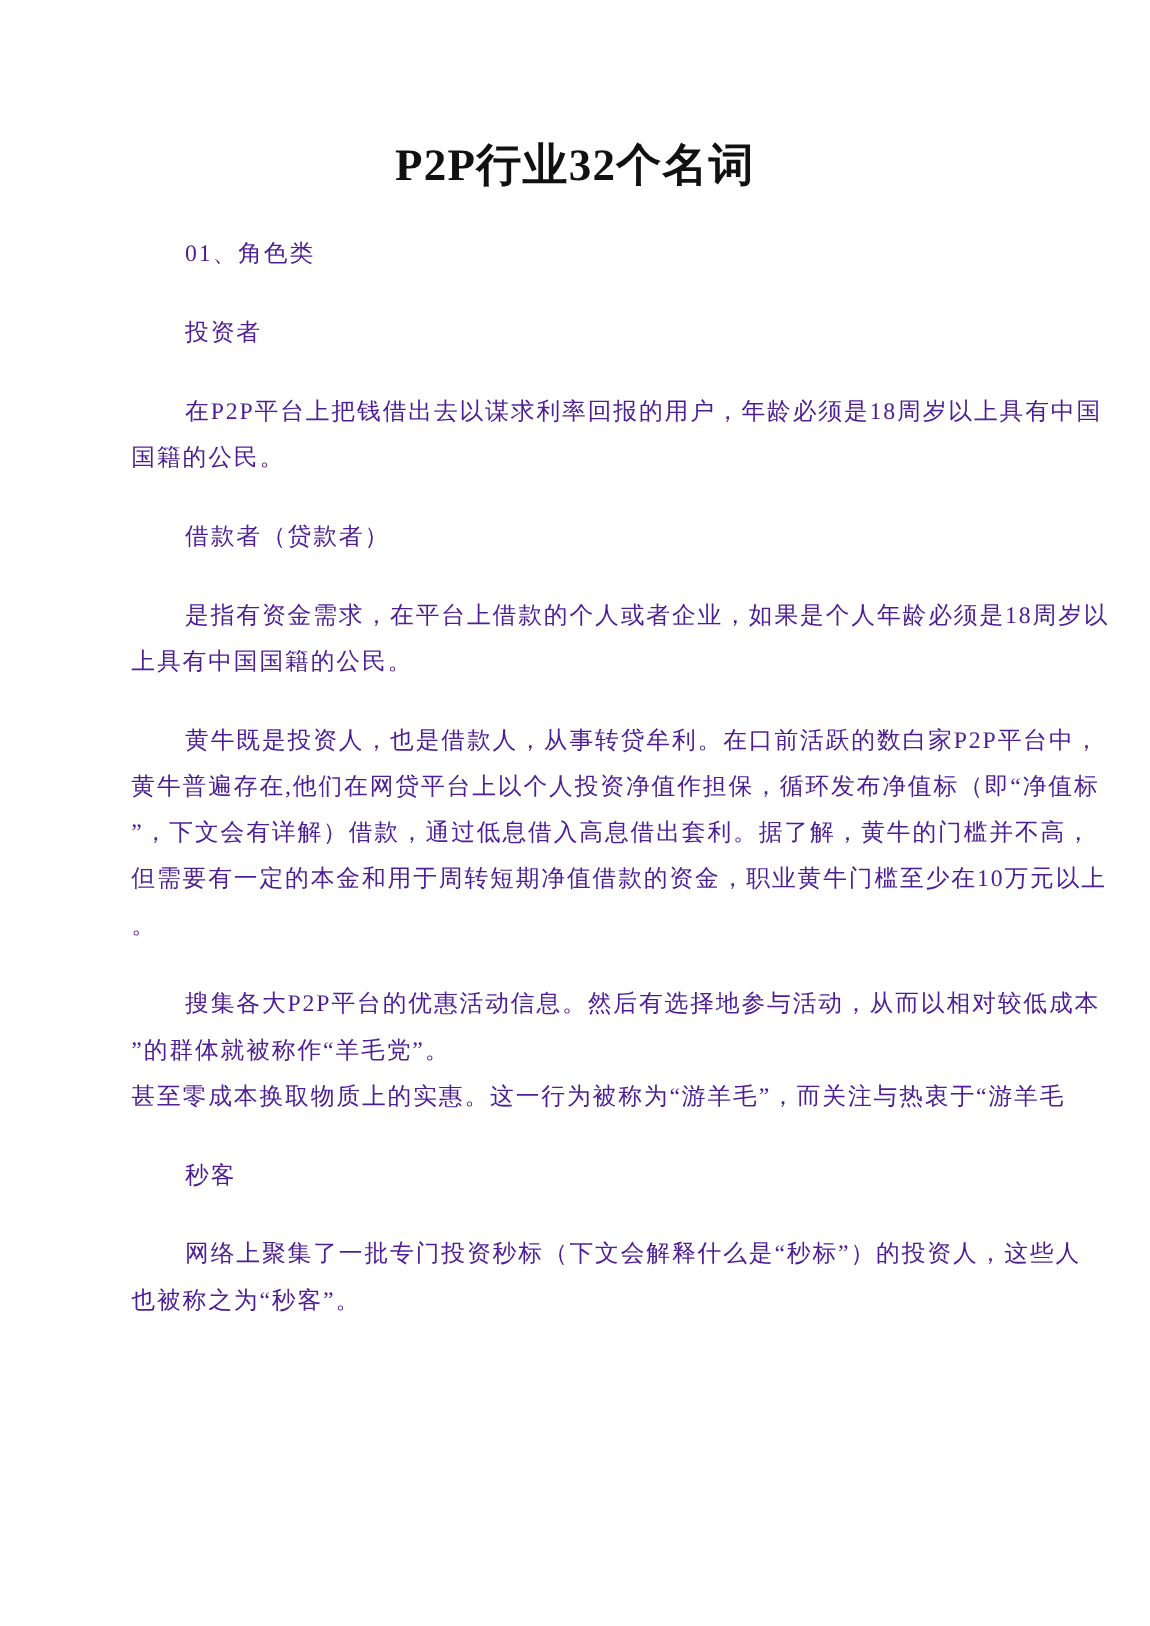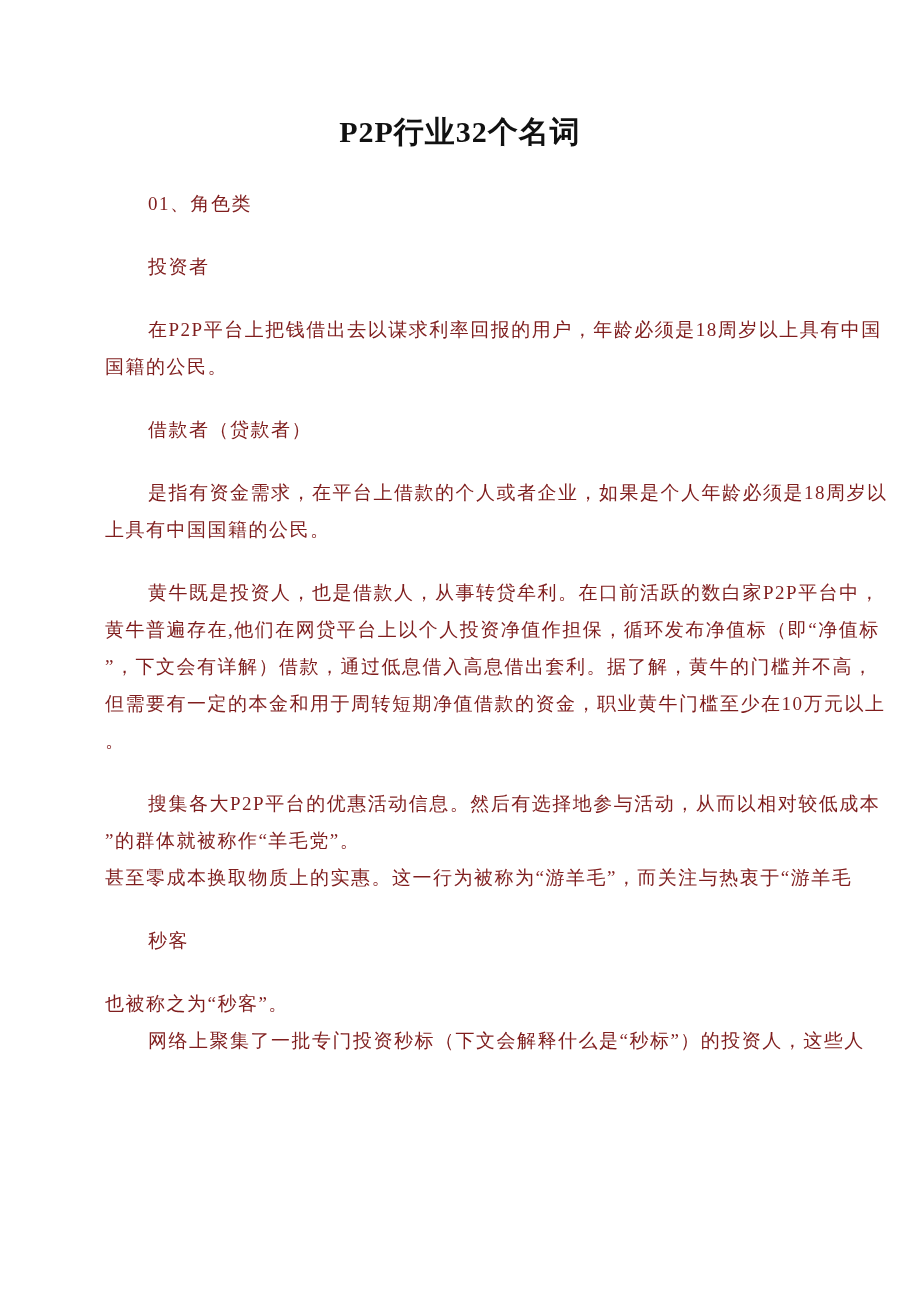--- a/index.html
+++ b/index.html
@@ -13,32 +13,32 @@
     height: 1301px;
     background: #ffffff;
     color: #212121;
     font-family: "Liberation Serif", "DejaVu Serif", serif;
     overflow: hidden;
   }
   .doc-title {
     margin: 0;
     padding-top: 112px;
     text-align: center;
-    font-size: 30px;
+    font-size: 36px;
     font-weight: 700;
     line-height: 40px;
     letter-spacing: 1px;
     color: #111111;
   }
   .doc-body {
     padding: 33px 85px 0 105px;
     font-size: 19px;
     line-height: 37px;
     letter-spacing: 1.5px;
-    color: #7f1d1d;
+    color: #4c1d95;
   }
   .doc-body > div {
     margin: 0 0 26px 0;
   }
   .term {
     padding-left: 43px;
     white-space: nowrap;
   }
   .paragraph .line {
     white-space: nowrap;
@@ -71,17 +71,17 @@
         <div class="line">但需要有一定的本金和用于周转短期净值借款的资金，职业黄牛门槛至少在10万元以上</div>
         <div class="line">。</div>
       </div>
       <div class="paragraph">
         <div class="line first-line">搜集各大P2P平台的优惠活动信息。然后有选择地参与活动，从而以相对较低成本</div>
         <div class="line">”的群体就被称作“羊毛党”。</div>
         <div class="line">甚至零成本换取物质上的实惠。这一行为被称为“游羊毛”，而关注与热衷于“游羊毛</div>
       </div>
       <div class="term">秒客</div>
       <div class="paragraph">
+        <div class="line first-line">网络上聚集了一批专门投资秒标（下文会解释什么是“秒标”）的投资人，这些人</div>
         <div class="line">也被称之为“秒客”。</div>
-        <div class="line first-line">网络上聚集了一批专门投资秒标（下文会解释什么是“秒标”）的投资人，这些人</div>
       </div>
     </div>
 </div>
 
 </body></html>

